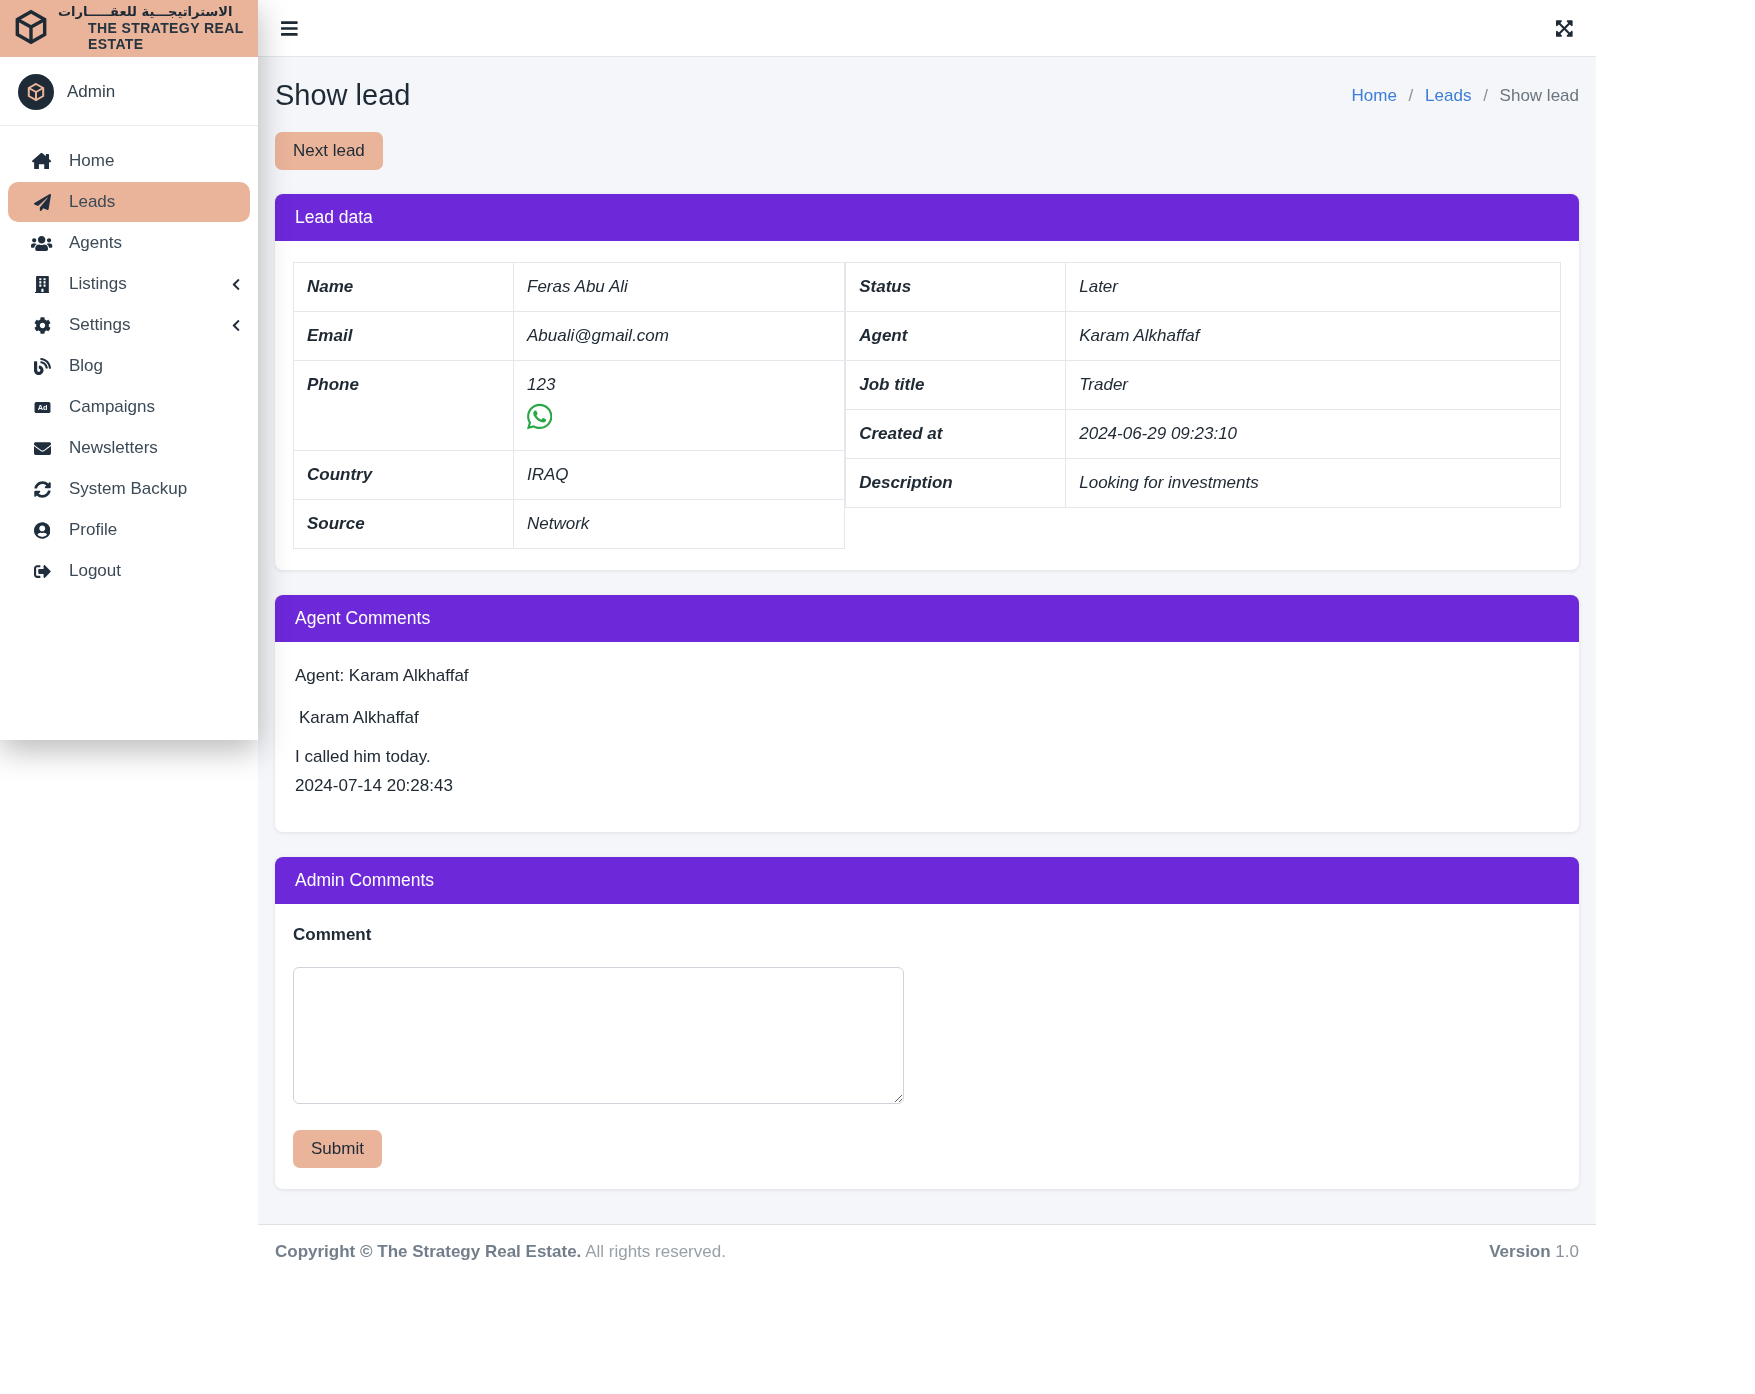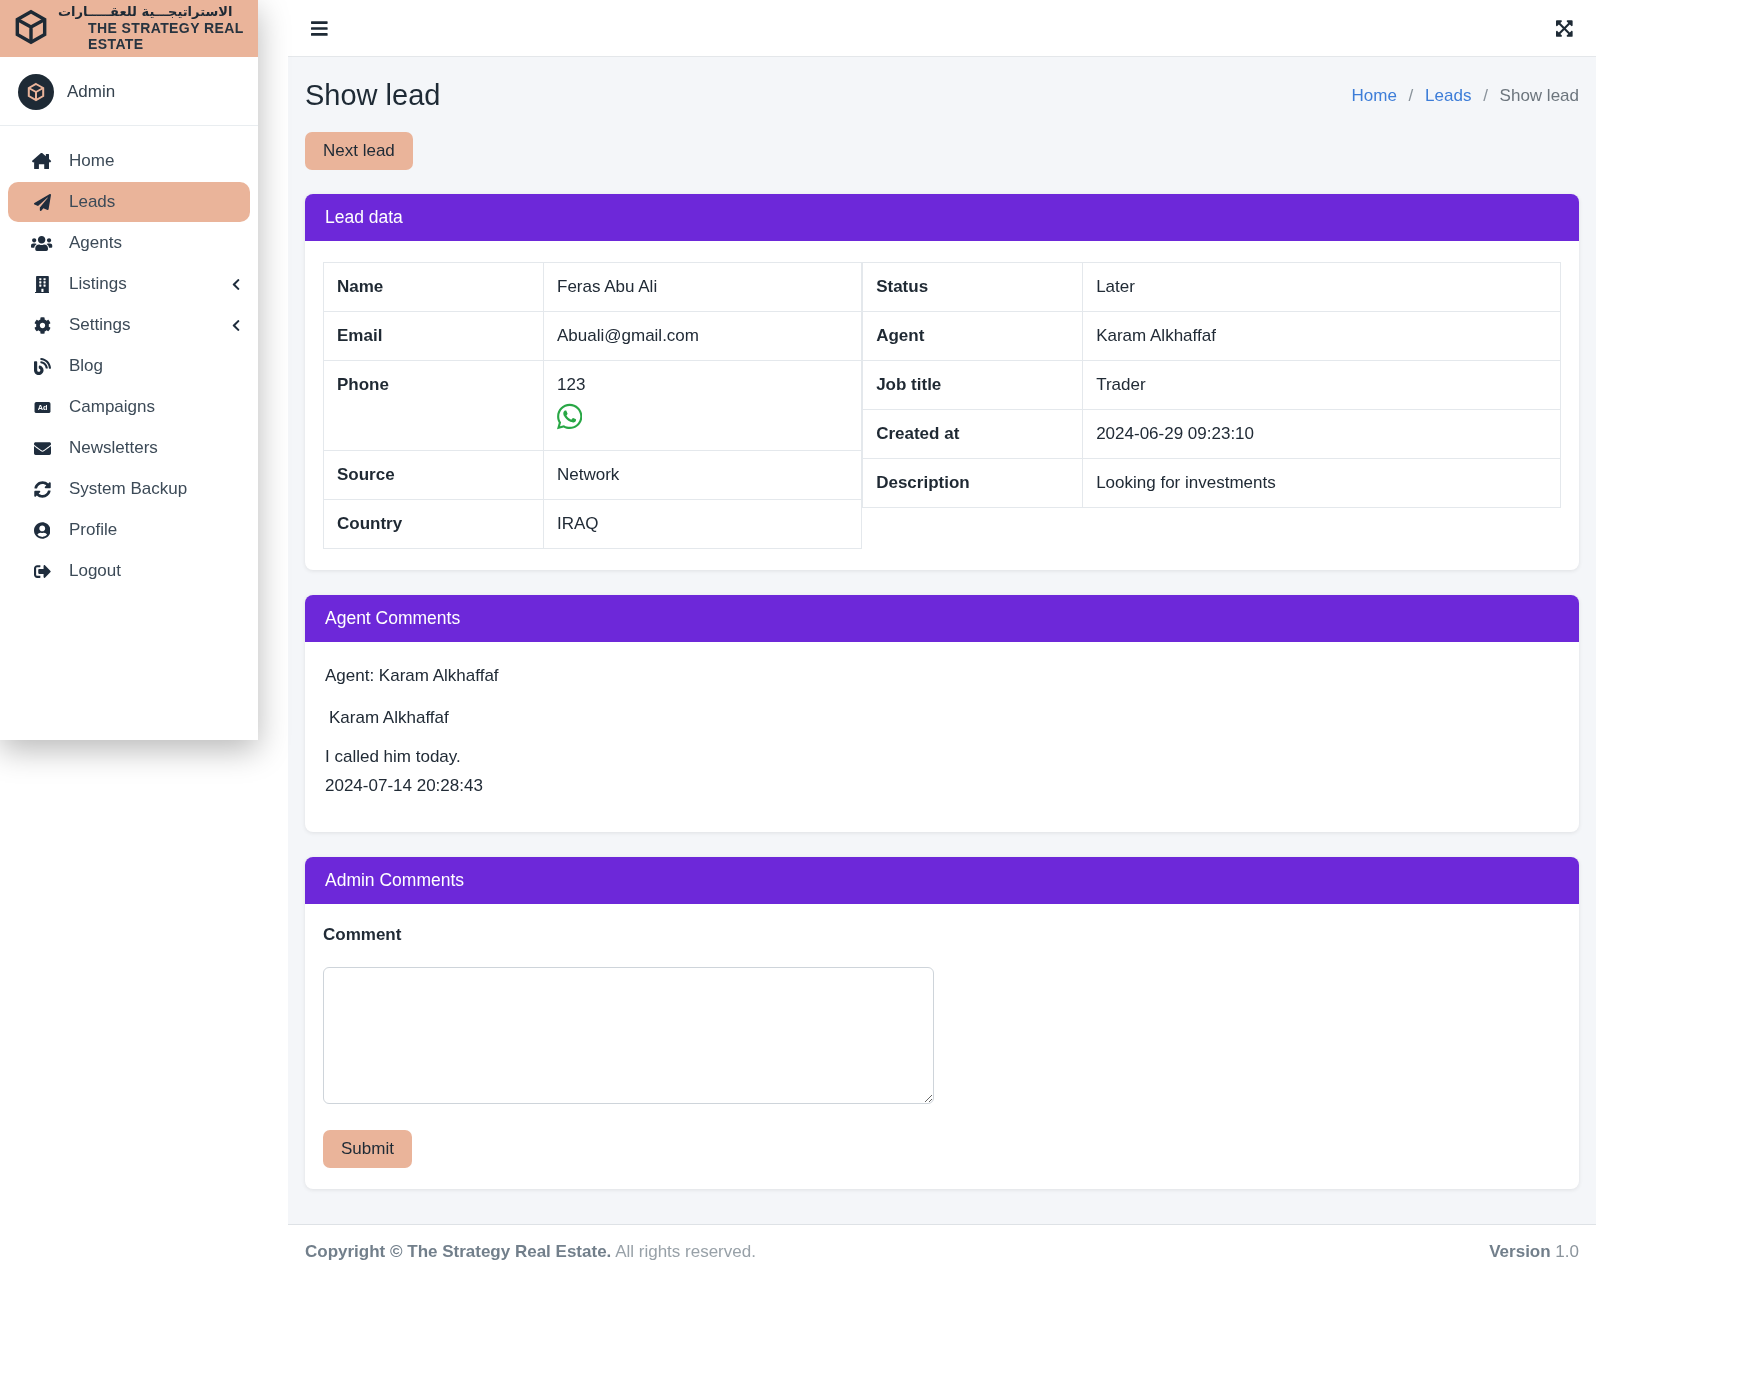--- a/index.html
+++ b/index.html
@@ -1,18 +1,18 @@
 <!DOCTYPE html>
 <html><head>
 <meta charset="utf-8">
 <style>
   * { margin:0; padding:0; box-sizing:border-box; }
   html,body { background:#fff; }
   body { font-family:"Liberation Sans","DejaVu Sans",sans-serif; color:#212b36; }
-  .app { position:relative; width:1596px; height:1394px; background:#fff; overflow:hidden;padding-left:30px; }
+  .app { position:relative; width:1596px; height:1394px; background:#fff; overflow:hidden; }
 
   
   .sidebar { position:absolute; top:0; left:0; width:258px; background:#fff; z-index:5;
              box-shadow:0 10px 30px rgba(0,0,0,.28); padding-bottom:148px; }
   .brand { height:57px; background:#eab49a; display:flex; align-items:center; padding:0 12px; gap:8px; }
   .brand-logo { flex:0 0 auto; }
   .brand-text { display:flex; flex-direction:column; line-height:1.15; }
   .brand-arabic { font-size:13px; font-weight:bold; color:#1e2a35; font-family:"DejaVu Sans",sans-serif; }
   .brand-english { font-size:14px; letter-spacing:.4px; color:#27333f; font-weight:bold;margin-left:30px; }
   .admin-block { display:flex; align-items:center; gap:13px; padding:17px 16px 15px 18px;
@@ -48,21 +48,21 @@
   .btn-accent { display:inline-block; background:#eab49a; color:#1e2a35; border:none; cursor:pointer;
                 font-size:17px; padding:9px 18px; border-radius:7px;
                 font-family:"Liberation Sans","DejaVu Sans",sans-serif; }
   .next-lead { margin:6px 0 24px; }
 
   .card { background:#fff; border-radius:8px; box-shadow:0 1px 4px rgba(0,0,0,.09); margin-bottom:25px; }
   .card-header { background:#6d28d9; color:#fff; font-size:17.5px; padding:13px 20px;
                  border-radius:8px 8px 0 0; }
   .card-body { padding:21px 18px; }
 
-  .lead-body { display:flex; justify-content:space-between; align-items:flex-start; }
+  .lead-body { display:flex; justify-content:space-between; align-items:flex-start;font-style:italic; }
   table.kv { border-collapse:collapse; }
   table.kv td { border:1px solid #e4e8ec; padding:14px 13px; font-size:17px; vertical-align:top; }
   td.k { font-weight:bold; width:220px; color:#1f2933; }
   td.v { color:#212b36; }
   .kv-left { width:611px; }
   .kv-right { width:792px; }
   .wa-link { display:inline-block; margin-top:7px; cursor:pointer; }
   .wa-link svg { height:29px; fill:#28a745; }
 
   .agent-comments-body { font-size:17px; color:#212b36; padding:24px 20px 36px; }
@@ -296,26 +296,26 @@
             <td class="v">
               <div>123</div>
               <a class="wa-link">
                 <svg viewBox="0 0 448 512">
                       <path d="M380.9 97.1C339 55.1 283.2 32 223.9 32c-122.4 0-222 99.6-222 222 0 39.1 10.2 77.3 29.6 111L0 480l117.7-30.9c32.4 17.7 68.9 27 106.1 27h.1c122.3 0 224.1-99.6 224.1-222 0-59.3-25.2-115-67.1-157zm-157 341.6c-33.2 0-65.7-8.9-94-25.7l-6.7-4-69.8 18.3L72 359.2l-4.4-7c-18.5-29.4-28.2-63.3-28.2-98.2 0-101.7 82.8-184.5 184.6-184.5 49.3 0 95.6 19.2 130.4 54.1 34.8 34.9 56.2 81.2 56.1 130.5 0 101.8-84.9 184.6-186.6 184.6zm101.2-138.2c-5.5-2.8-32.8-16.2-37.9-18-5.1-1.9-8.8-2.8-12.5 2.8-3.7 5.6-14.3 18-17.6 21.8-3.2 3.7-6.5 4.2-12 1.4-32.6-16.3-54-29.1-75.5-66-5.7-9.8 5.7-9.1 16.3-30.3 1.8-3.7.9-6.9-.5-9.7-1.4-2.8-12.5-30.1-17.1-41.2-4.5-10.8-9.1-9.3-12.5-9.5-3.2-.2-6.9-.2-10.6-.2-3.7 0-9.7 1.4-14.8 6.9-5.1 5.6-19.4 19-19.4 46.3 0 27.3 19.9 53.7 22.6 57.4 2.8 3.7 39.1 59.7 94.8 83.8 35.2 15.2 49 16.5 66.6 13.9 10.7-1.6 32.8-13.4 37.4-26.4 4.6-13 4.6-24.1 3.2-26.4-1.3-2.5-5-3.9-10.5-6.6z"></path>
                     </svg>
               </a>
             </td>
               </tr>
           <tr>
+                <td class="k">Country</td>
+                <td class="v">IRAQ</td>
+              </tr>
+          <tr>
                 <td class="k">Source</td>
                 <td class="v">Network</td>
-              </tr>
-          <tr>
-                <td class="k">Country</td>
-                <td class="v">IRAQ</td>
               </tr>
         </tbody>
           </table>
 
         <table class="kv kv-right">
             <tbody>
           <tr>
                 <td class="k">Status</td>
                 <td class="v">Later</td>
               </tr>

